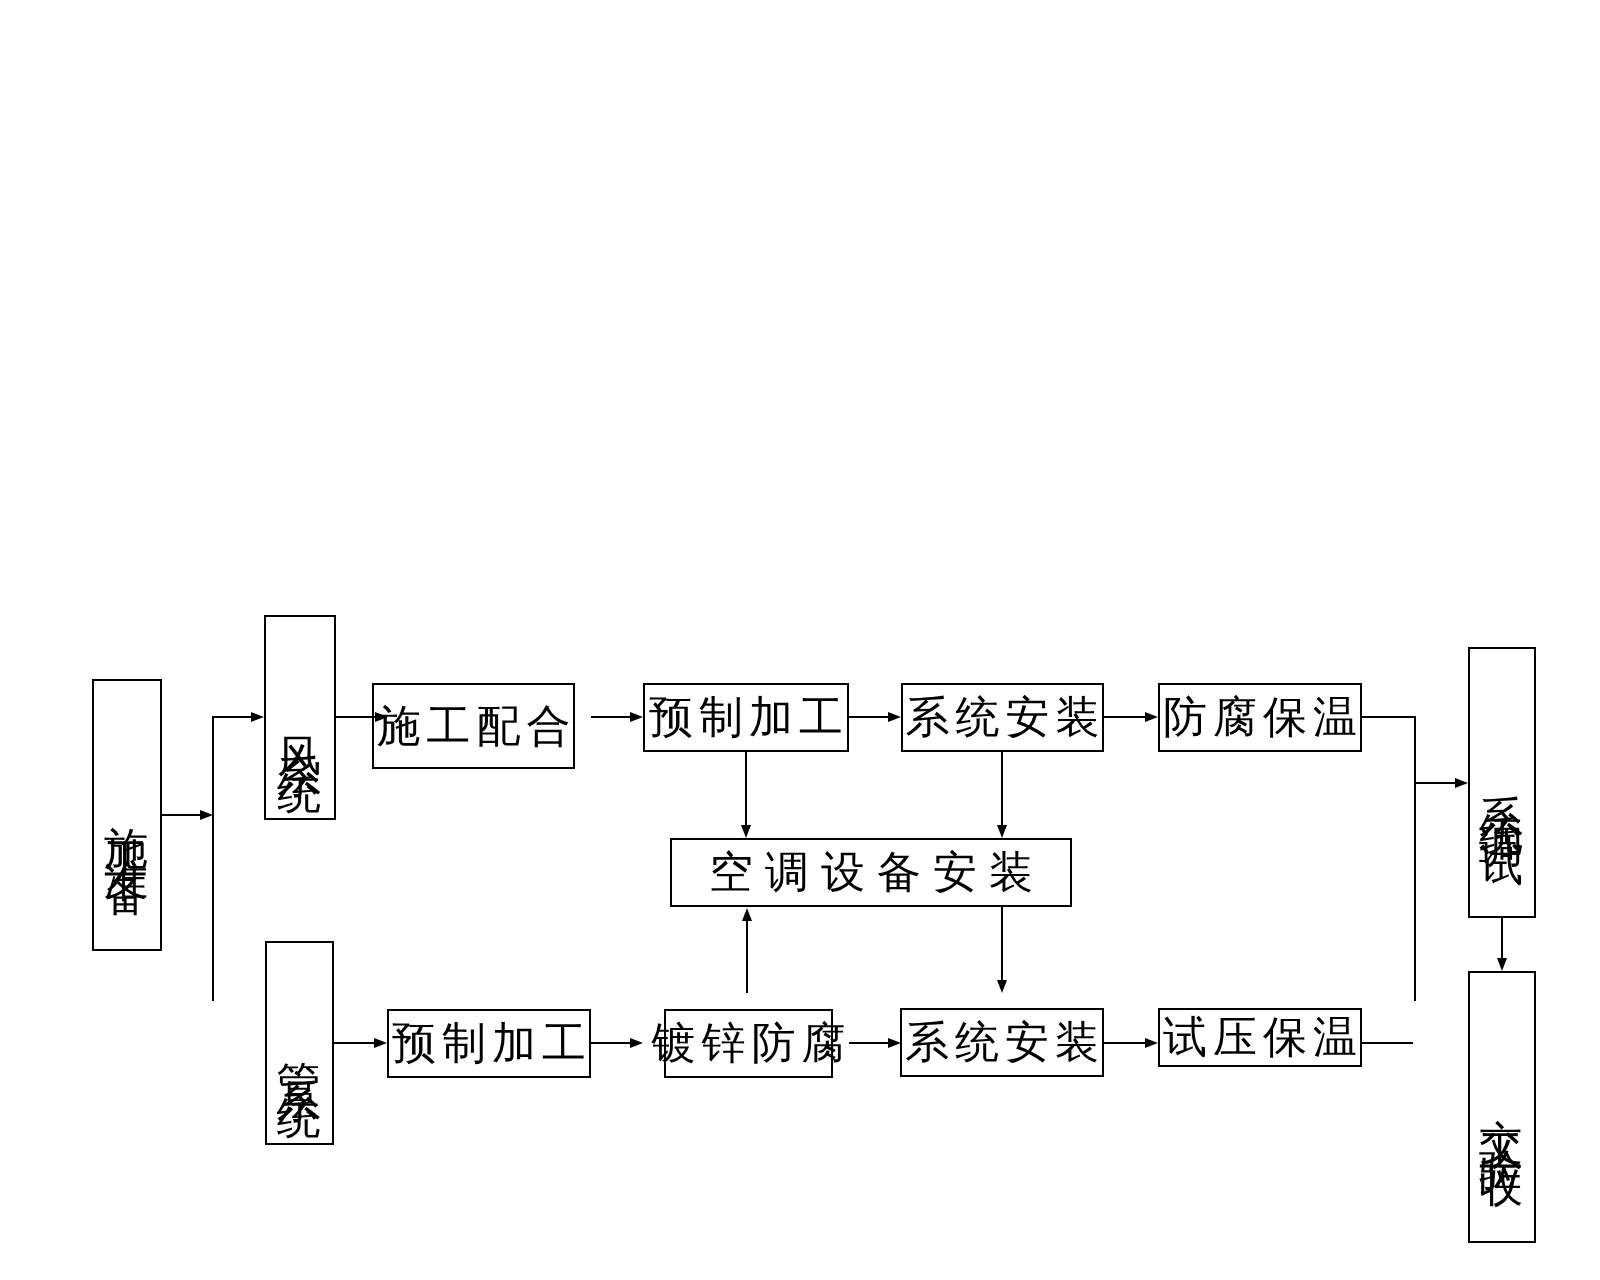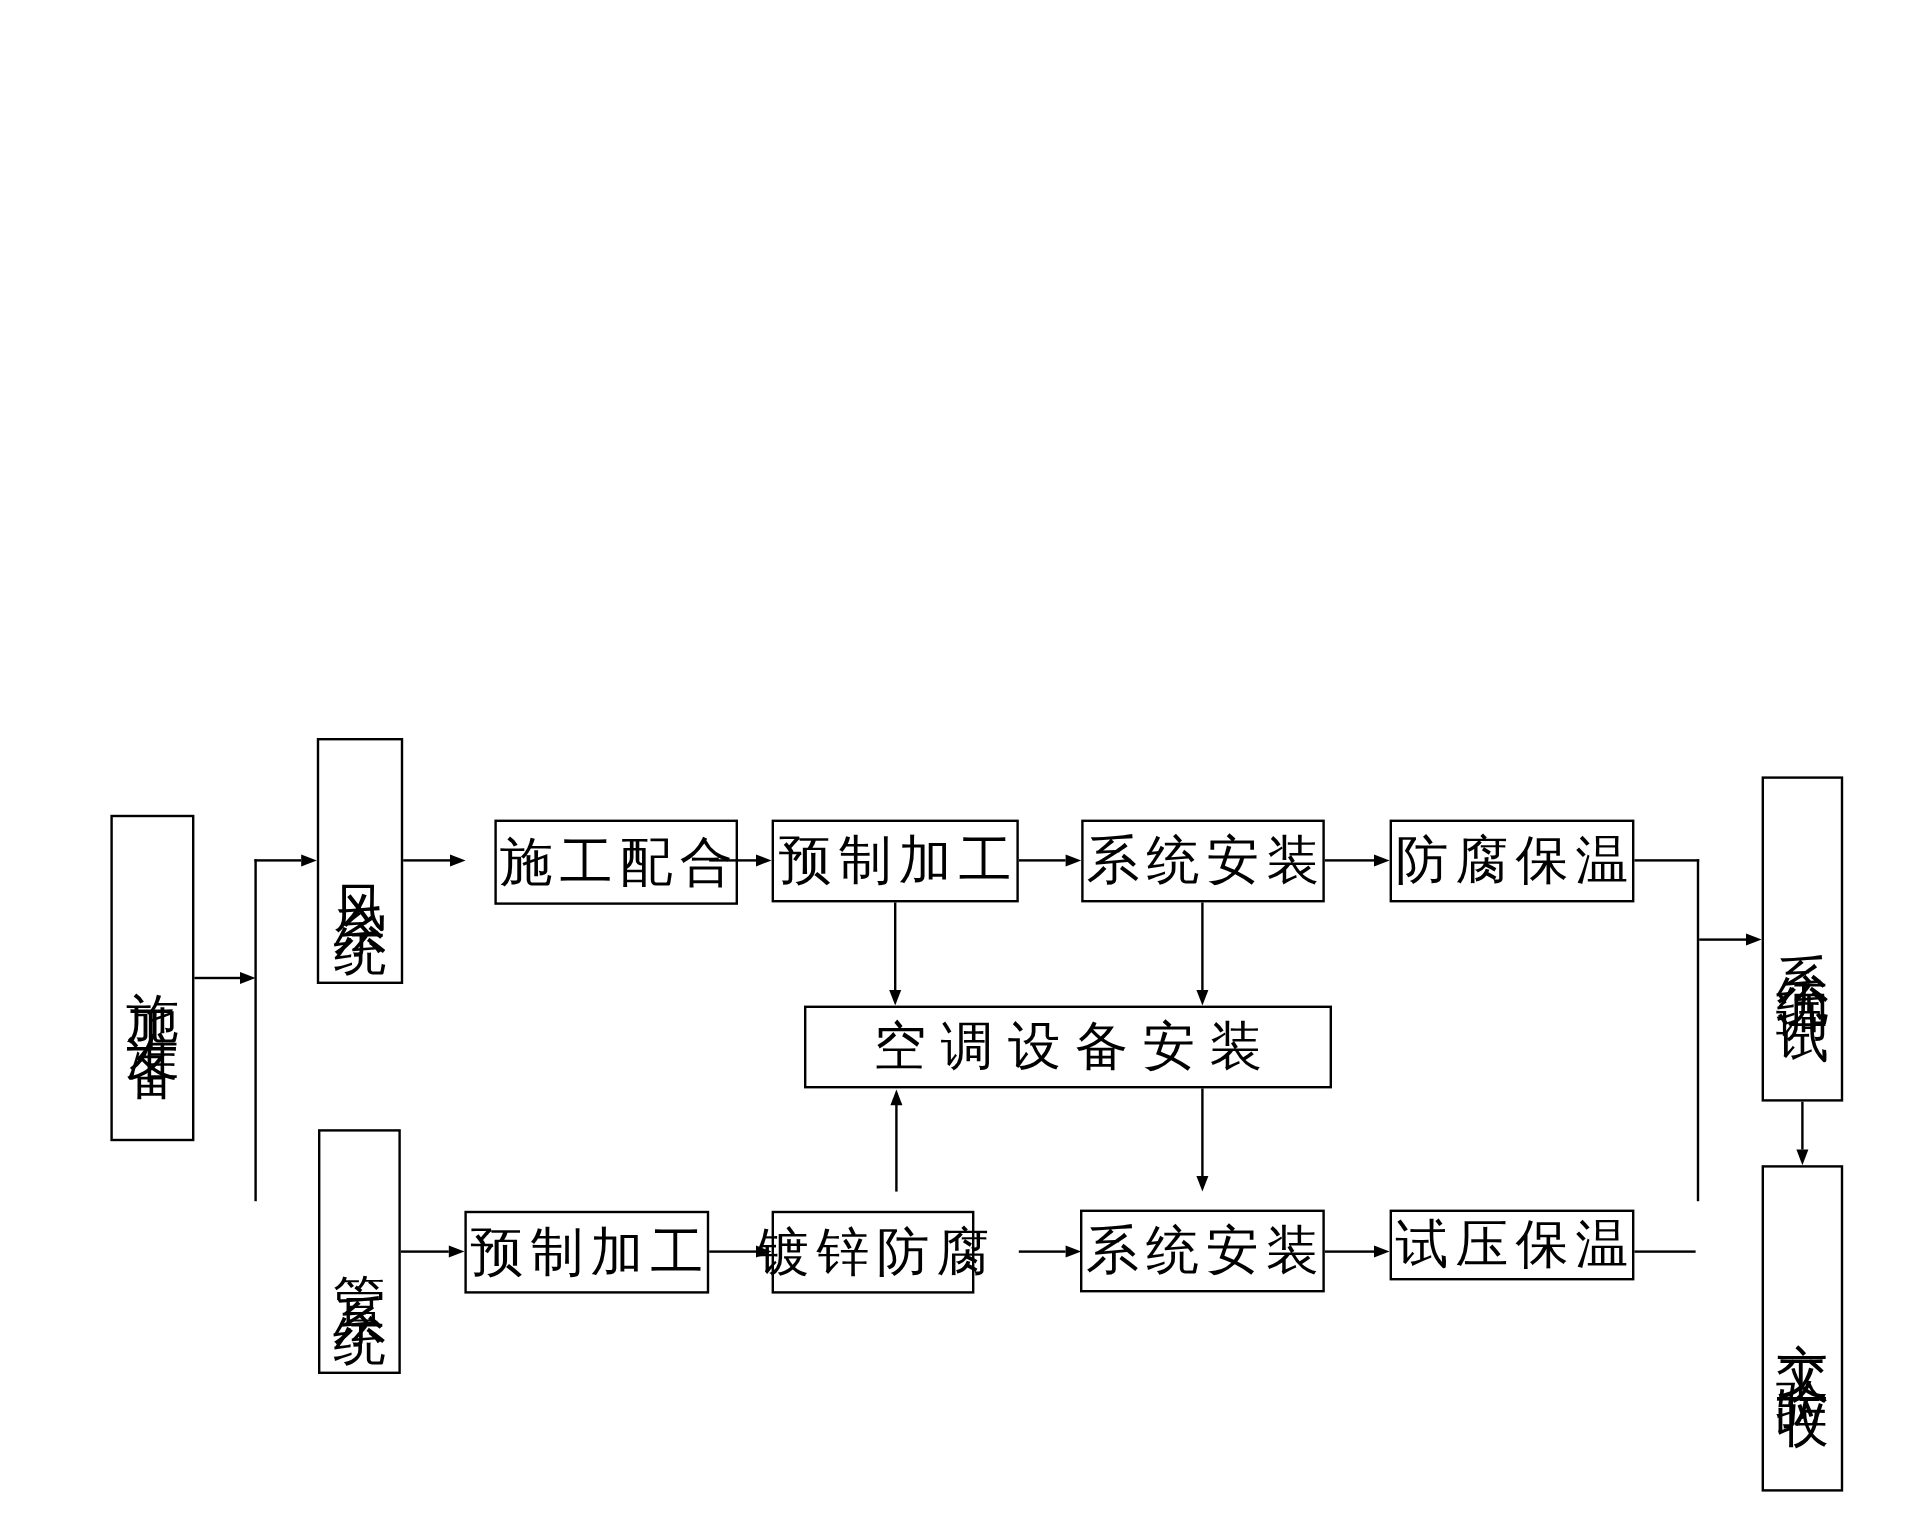--- a/index.html
+++ b/index.html
@@ -86,45 +86,45 @@
   </div>
 
   <div class="node vnode" style="left:264px;top:615px;width:72px;height:205px;">
     <span class="label">风系统</span>
   </div>
 
   <div class="node vnode" style="left:265px;top:941px;width:69px;height:204px;">
     <span class="label">管系统</span>
   </div>
 
-  <div class="node hnode" style="left:412px;top:683px;width:203px;height:71px;">
+  <div class="node hnode" style="left:372px;top:683px;width:203px;height:86px;">
     <span class="label">施工配合</span>
   </div>
 
   <div class="node hnode" style="left:643px;top:683px;width:206px;height:69px;">
     <span class="label">预制加工</span>
   </div>
 
   <div class="node hnode" style="left:901px;top:683px;width:203px;height:69px;">
     <span class="label">系统安装</span>
   </div>
 
   <div class="node hnode" style="left:1158px;top:683px;width:204px;height:69px;text-align:right;">
     <span class="label">防腐保温</span>
   </div>
 
-  <div class="node hnode wide" style="left:670px;top:838px;width:440px;height:69px;">
+  <div class="node hnode wide" style="left:670px;top:838px;width:402px;height:69px;">
     <span class="label">空调设备安装</span>
   </div>
 
   <div class="node hnode" style="left:387px;top:1009px;width:204px;height:69px;">
     <span class="label">预制加工</span>
   </div>
 
-  <div class="node hnode" style="left:643px;top:1009px;width:169px;height:69px;font-family:Liberation Serif, serif;">
+  <div class="node hnode" style="left:664px;top:1009px;width:169px;height:69px;font-family:Liberation Serif, serif;">
     <span class="label">镀锌防腐</span>
   </div>
 
   <div class="node hnode" style="left:900px;top:1008px;width:204px;height:69px;">
     <span class="label">系统安装</span>
   </div>
 
   <div class="node hnode" style="left:1158px;top:1008px;width:204px;height:59px;">
     <span class="label">试压保温</span>
   </div>

